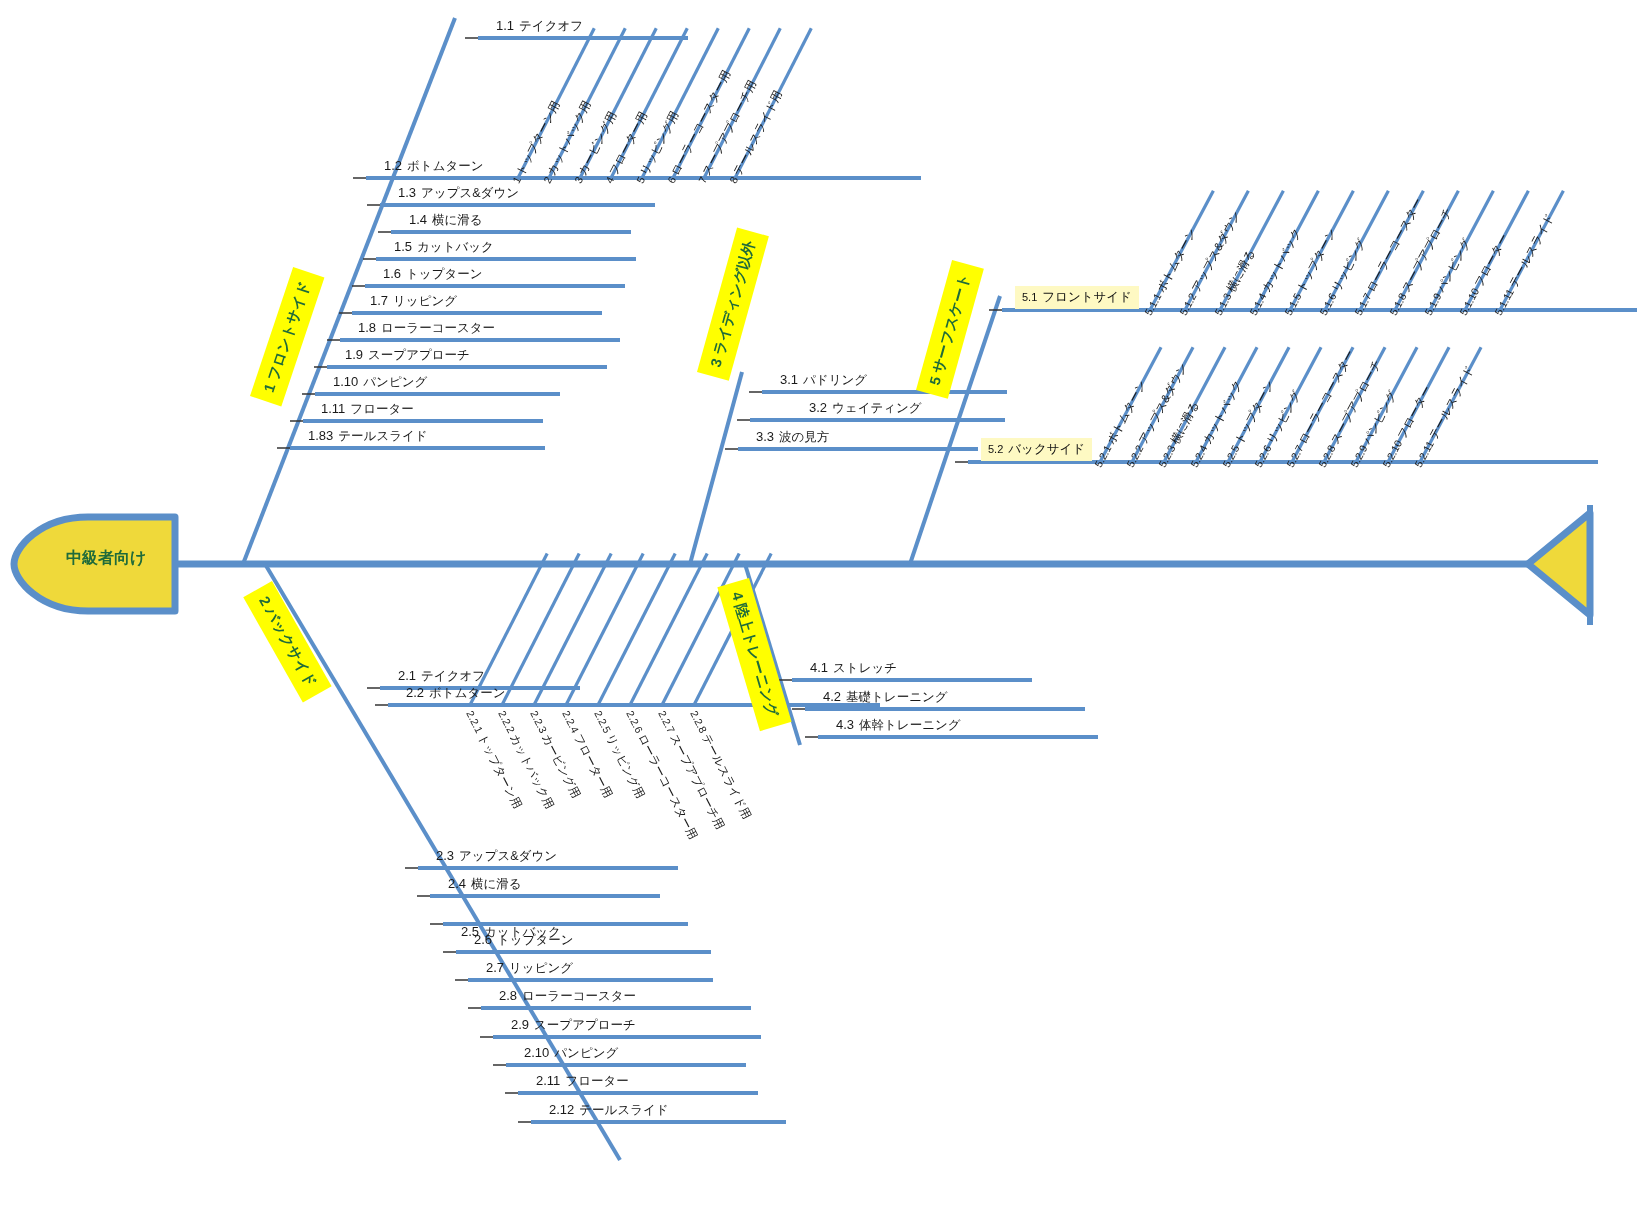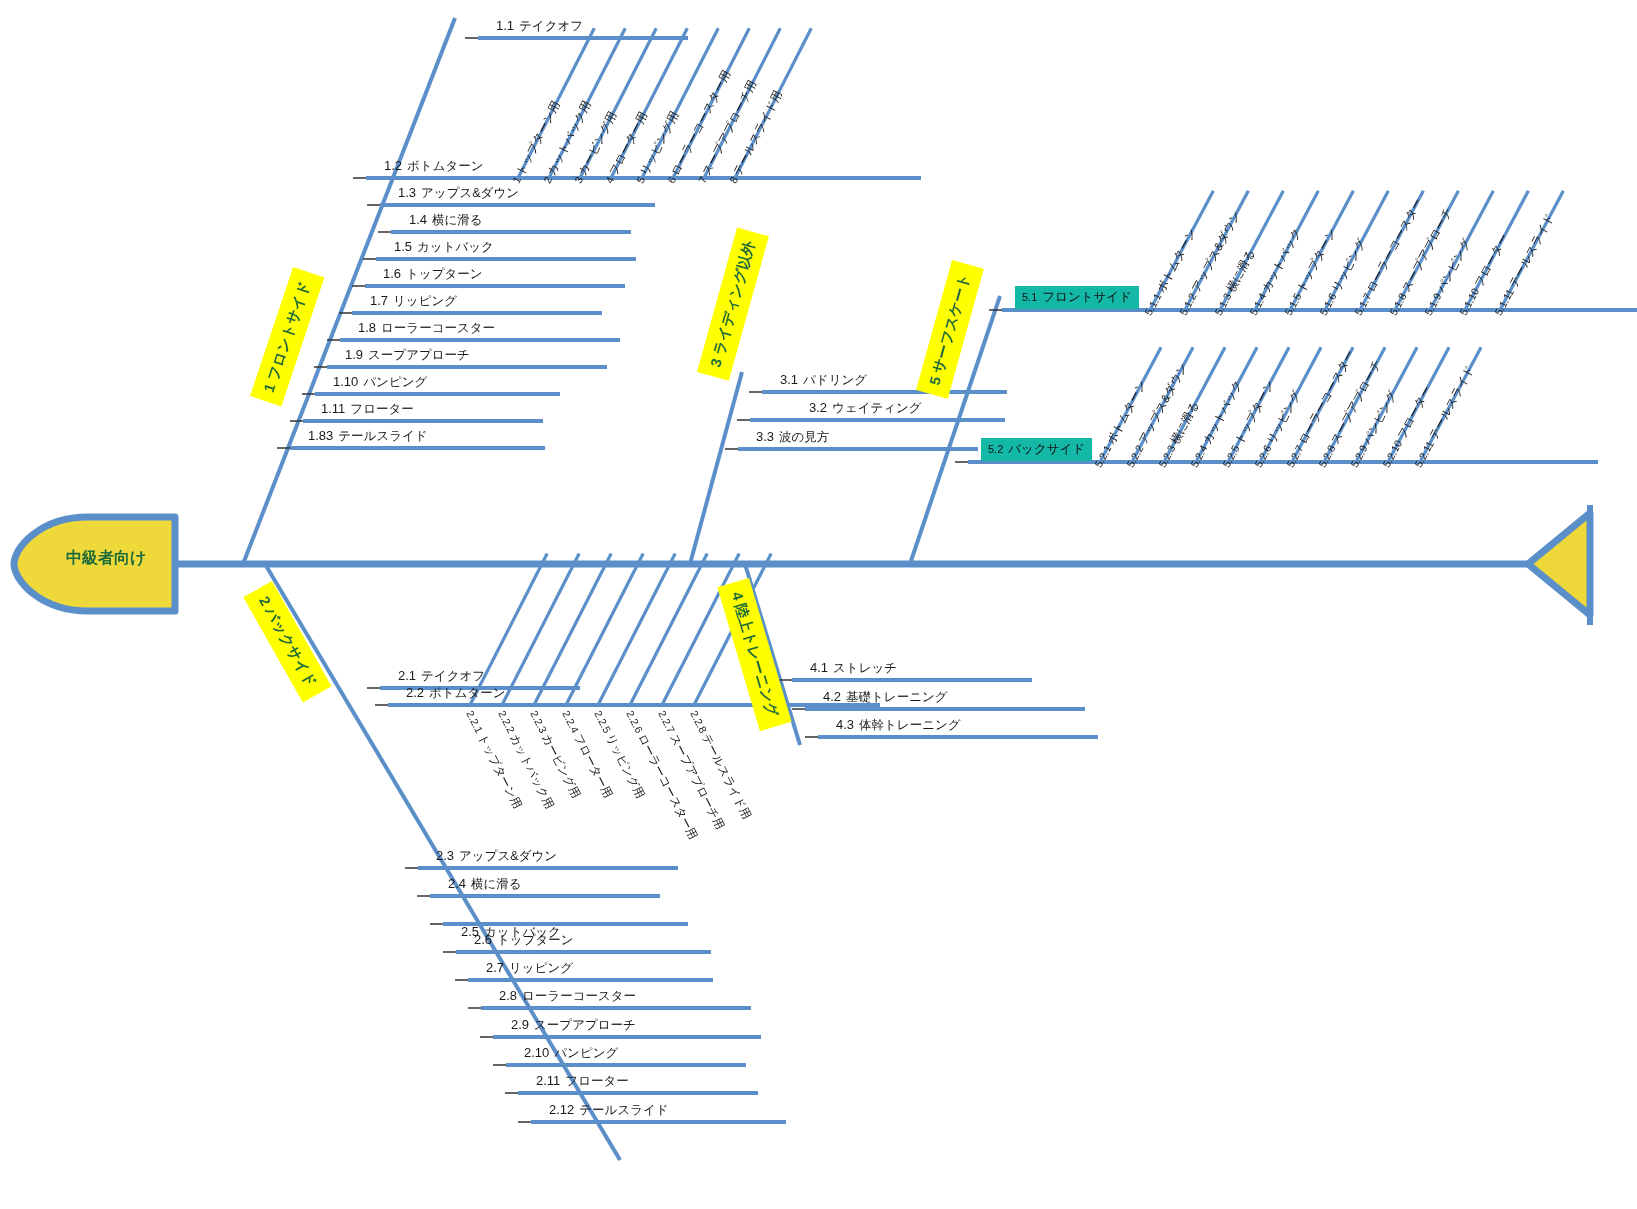--- a/index.html
+++ b/index.html
@@ -6,21 +6,21 @@
   html,body{margin:0;padding:0;background:#ffffff;}
   body{font-family:"Liberation Sans","DejaVu Sans",sans-serif;}
   #stage{position:relative;width:1637px;height:1209px;overflow:hidden;background:#fff;}
   #svg{position:absolute;left:0;top:0;width:1637px;height:1209px;}
   .lbl{position:absolute;white-space:nowrap;color:#1a1a1a;font-size:12.5px;line-height:1;}
   .lbl .num{font-size:13px;}
   .lbl .txt{margin-left:5px;}
   .catbox{position:absolute;background:#FFFF00;color:#1f6b3a;
           font-weight:bold;font-size:14.5px;white-space:nowrap;
           padding:7px 10px;transform-origin:left top;}
-  .subbox{position:absolute;background:#14b8a6;color:#111;
+  .subbox{position:absolute;background:#fef9c3;color:#111;
           font-size:12.5px;white-space:nowrap;padding:3px 7px;}
   .subbox .num{font-size:11px;}
   .subbox .txt{margin-left:5px;}
   .headtxt{position:absolute;color:#1f6b3a;font-weight:bold;font-size:16px;
            white-space:nowrap;}
   .rot{position:absolute;white-space:nowrap;font-size:11.5px;color:#1a1a1a;
        transform-origin:left bottom;line-height:1;}
   .rot .num{font-size:10.5px;}
   .rot .txt{margin-left:3px;}
 </style>

